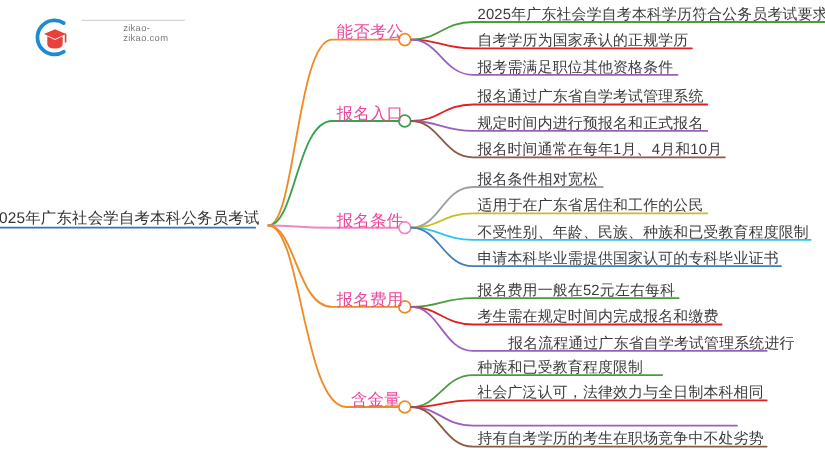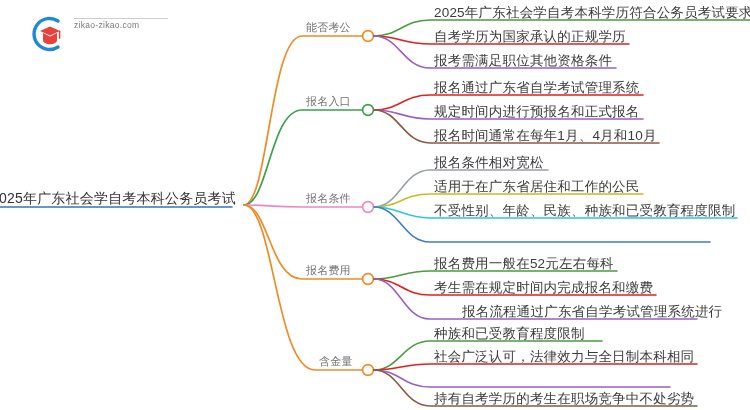--- a/index.html
+++ b/index.html
@@ -32,22 +32,22 @@
     color: #3b3b3b;
     white-space: nowrap;
     line-height: 1;
     letter-spacing: 0.2px;
   }
   .root-label {
     font-size: 14px;
     color: #333333;
   }
   .branch-label {
-    font-size: 11px;
-    color: #737373;
+    font-size: 15px;
+    color: #ec4899;
   }
   .leaf-label {
     font-size: 13.5px;
     color: #3b3b3b;
   }
   
   #logo {
     position: absolute;
     left: 28px;
     top: 12px;
@@ -79,20 +79,21 @@
     height: 1px;
     background: #cfcfcf;
     margin: 2px 0 2px 0;
     width: 94px;
   }
   #logo-sub {
     font-size: 8.5px;
     color: #7a7a7a;
     letter-spacing: 0.3px;
     line-height: 1.1;
+    margin-left: 38px;
   }
 </style>
 </head>
 <body>
 
 <div id="canvas">
 
   <svg id="svg-layer" viewBox="0 0 750 410" xmlns="http://www.w3.org/2000/svg">
       <path d="M-11 207 H 232" fill="none" stroke="#2f77bb" stroke-width="1.6" stroke-linecap="round"></path>
       <path d="M244 205 C268.36 205 270.1 36 302 36 H362" fill="none" stroke="#f08b27" stroke-width="1.7" stroke-linecap="round"></path>
@@ -143,20 +144,21 @@
     <div class="node-label leaf-label" style="left: 434px; top: 30px;">自考学历为国家承认的正规学历</div>
     <div class="node-label leaf-label" style="left: 434px; top: 54px;">报考需满足职位其他资格条件</div>
     <div class="node-label branch-label" style="left: 306px; top: 96px;">报名入口</div>
     <div class="node-label leaf-label" style="left: 434px; top: 81px; text-align: center;">报名通过广东省自学考试管理系统</div>
     <div class="node-label leaf-label" style="left: 434px; top: 105px;">规定时间内进行预报名和正式报名</div>
     <div class="node-label leaf-label" style="left: 434px; top: 129px;">报名时间通常在每年1月、4月和10月</div>
     <div class="node-label branch-label" style="left: 306px; top: 193px;">报名条件</div>
     <div class="node-label leaf-label" style="left: 434px; top: 156px;">报名条件相对宽松</div>
     <div class="node-label leaf-label" style="left: 434px; top: 180px;">适用于在广东省居住和工作的公民</div>
     <div class="node-label leaf-label" style="left: 434px; top: 204px;">不受性别、年龄、民族、种族和已受教育程度限制</div>
+    <div class="node-label leaf-label" style="left: 434px; top: 228px;">申请本科毕业需提供国家认可的专科毕业证书</div>
     <div class="node-label branch-label" style="left: 306px; top: 265px;">报名费用</div>
     <div class="node-label leaf-label" style="left: 434px; top: 257px;">报名费用一般在52元左右每科</div>
     <div class="node-label leaf-label" style="left: 434px; top: 281px;">考生需在规定时间内完成报名和缴费</div>
     <div class="node-label leaf-label" style="left: 434px; top: 305px; margin-left: 28px;">报名流程通过广东省自学考试管理系统进行</div>
     <div class="node-label branch-label" style="left: 319px; top: 356px;">含金量</div>
     <div class="node-label leaf-label" style="left: 434px; top: 327px;">种族和已受教育程度限制</div>
     <div class="node-label leaf-label" style="left: 434px; top: 350px;">社会广泛认可，法律效力与全日制本科相同</div>
     <div class="node-label leaf-label" style="left: 434px; top: 392px;">持有自考学历的考生在职场竞争中不处劣势</div>
   </div>
 

